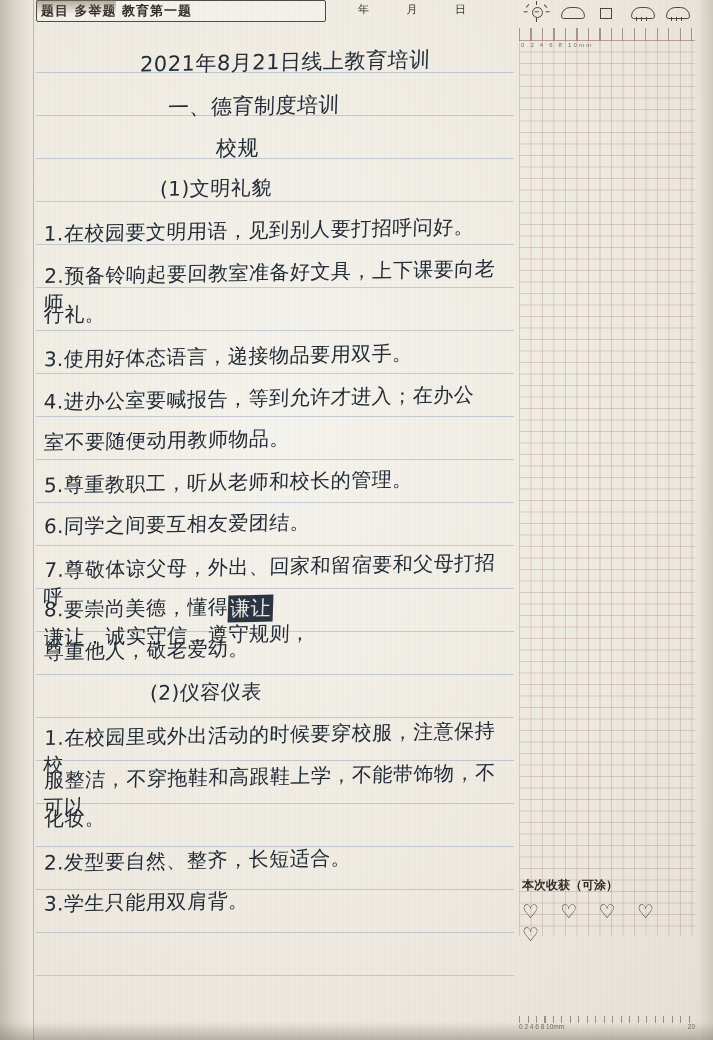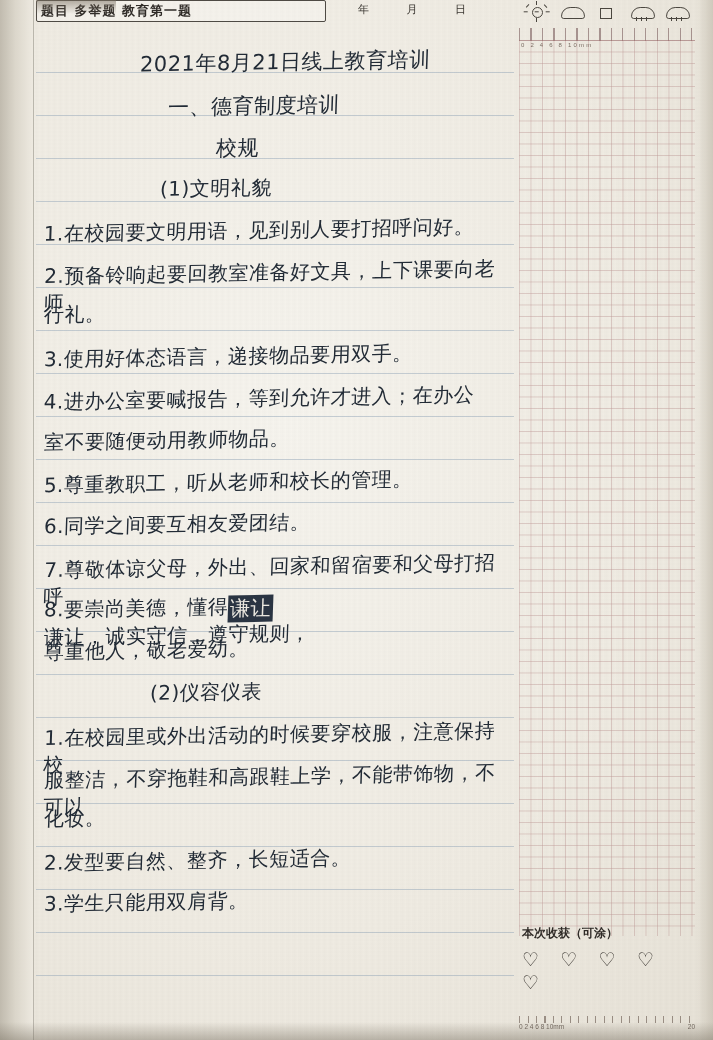--- a/index.html
+++ b/index.html
@@ -206,21 +206,21 @@
   .strike {
     position: relative;
     background: #2a3442;
     color: #e9e6de;
     padding: 0 2px;
   }
   
   .harvest {
     position: absolute;
     left: 522px;
-    top: 925px;
+    top: 877px;
     width: 172px;
   }
   .harvest-label {
     font-size: 12px;
     color: #2f2b27;
     font-weight: bold;
     font-family: "DejaVu Sans", sans-serif;
   }
   .hearts {
     margin-top: 6px;

